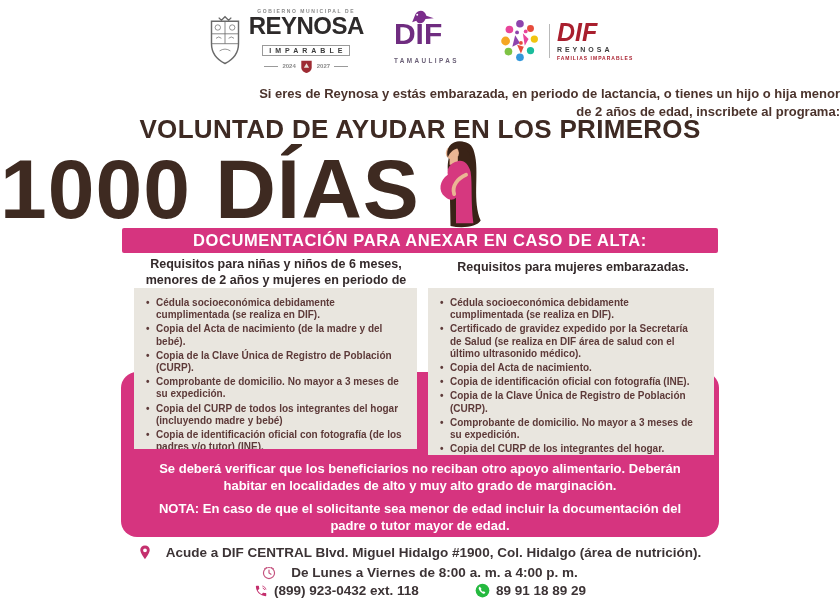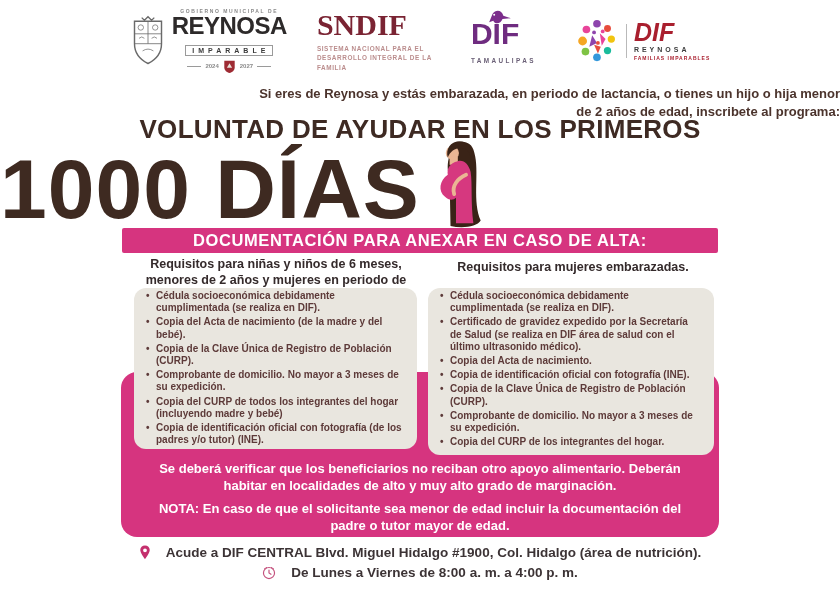--- a/index.html
+++ b/index.html
@@ -60,21 +60,21 @@
   .req-heading { position:absolute; top:257px; text-align:center; font-size:12.5px;
                  font-weight:bold; color:#342a2b; line-height:1.25; }
   .req-heading.left  { left:128px; width:296px; }
   .req-heading.right { left:432px; width:282px; top:260px; }
 
   
   .pink-box { position:absolute; top:372px; left:121px; width:598px; height:165px;
               background:#d6347f; border-radius:16px; }
 
   
-  .req-box { position:absolute; background:#e9e6df; border-radius:12px; padding:2px 12px;
+  .req-box { position:absolute; background:#e9e6df; border-radius:0; padding:9px 12px;
              overflow:hidden; z-index:2; }
   .req-box.left  { top:288px; left:134px; width:283px; height:161px; }
   .req-box.right { top:288px; left:428px; width:286px; height:167px; }
   .req-box ul { list-style:none; }
   .req-box li { position:relative; padding-left:10px; font-size:10px; font-weight:bold;
                 color:#5d3a39; line-height:1.22; margin-bottom:2px; }
   .req-box li::before { content:"•"; position:absolute; left:0; top:0; }
 
   
   .note { position:absolute; left:140px; width:560px; text-align:center; color:#fff;
@@ -117,26 +117,20 @@
           <svg class="cicon" width="13" height="15" viewBox="0 0 20 22">
             <path d="M2 2 h16 v10 c0 5 -4 8 -8 9 c-4 -1 -8 -4 -8 -9 Z" fill="#9e2b33"></path>
             <path d="M10 6 l-4 7 h8 Z" fill="#e9e1d8"></path>
           </svg>
           <span>2027</span>
           <span class="rey-dash"></span>
         </div>
       </div>
     </div>
 
-    <div class="logo">
-      <div class="sndif-text">
-        <div class="sndif-acronym">SNDIF</div>
-        <div class="sndif-sub">SISTEMA NACIONAL PARA EL DESARROLLO INTEGRAL DE LA FAMILIA</div>
-      </div>
-    </div>
 
     <div class="logo diftam">
       <div>
         <svg class="diftam-bird cicon" width="26" height="20" viewBox="0 0 30 24">
           <path d="M6 6 C10 0 17 1 19 8 L28 11 L18 12 C16 18 9 19 7 14 L2 16 Z" fill="#7b2d8b"></path>
           <circle cx="8" cy="7" r="1.2" fill="#fff"></circle>
         </svg>
         <div class="diftam-acronym">DIF</div>
         <div class="diftam-sub">TAMAULIPAS</div>
       </div>
@@ -226,14 +220,30 @@
 
   <div class="contact-row schedule">
     <svg class="cicon" width="14" height="14" viewBox="0 0 24 24">
       <circle cx="12" cy="12" r="9.5" fill="none" stroke="#c4517d" stroke-width="2"></circle>
       <path d="M12 7 v5 l3.4 2.2" stroke="#c4517d" stroke-width="2" fill="none" stroke-linecap="round"></path>
       <path d="M8 2.5 L4 5 M16 2.5 L20 5" stroke="#c4517d" stroke-width="1.6" stroke-linecap="round"></path>
     </svg>
     <span>De Lunes a Viernes de 8:00 a. m. a 4:00 p. m.</span>
   </div>
 
+  <div class="contact-row phones">
+    <div class="phone-group">
+      <svg class="cicon" width="14" height="14" viewBox="0 0 24 24">
+        <path fill="#c42f6d" d="M6.4 10.6 c1.5 2.9 3.9 5.3 6.8 6.8 l2.2 -2.2 c.3 -.3 .7 -.4 1 -.2 1.2 .4 2.4 .6 3.6 .6 .6 0 1 .4 1 1 v3.2 c0 .6 -.4 1 -1 1 C10.8 20.8 3.2 13.2 3.2 4 c0 -.6 .4 -1 1 -1 h3.3 c.6 0 1 .4 1 1 0 1.2 .2 2.4 .6 3.6 .1 .3 0 .7 -.3 1 Z"></path>
+        <path d="M15 3.6 c2.6 .6 4.7 2.7 5.3 5.3 M15.5 7 c1.3 .4 2.2 1.3 2.6 2.6" stroke="#c42f6d" stroke-width="1.5" fill="none" stroke-linecap="round"></path>
+      </svg>
+      <span>(899) 923-0432 ext. 118</span>
+    </div>
+    <div class="phone-group">
+      <svg class="cicon" width="15" height="15" viewBox="0 0 24 24">
+        <circle cx="12" cy="12" r="11" fill="#25b93f"></circle>
+        <path fill="#fff" d="M8.2 6.4 c-.4 -.4 -1 -.4 -1.4 0 -.8 .8 -1.2 2 -.7 3.3 .9 2.6 3.4 5.7 6.4 7 1.4 .6 2.8 .3 3.7 -.6 .4 -.4 .4 -1 0 -1.4 l-1.5 -1.3 c-.3 -.3 -.8 -.3 -1.1 0 l-.8 .7 c-1.3 -.7 -2.7 -2.1 -3.4 -3.4 l.7 -.8 c.3 -.3 .3 -.8 0 -1.1 Z"></path>
+      </svg>
+      <span>89 91 18 89 29</span>
+    </div>
+  </div>
 
 </div>
 
 </body></html>

